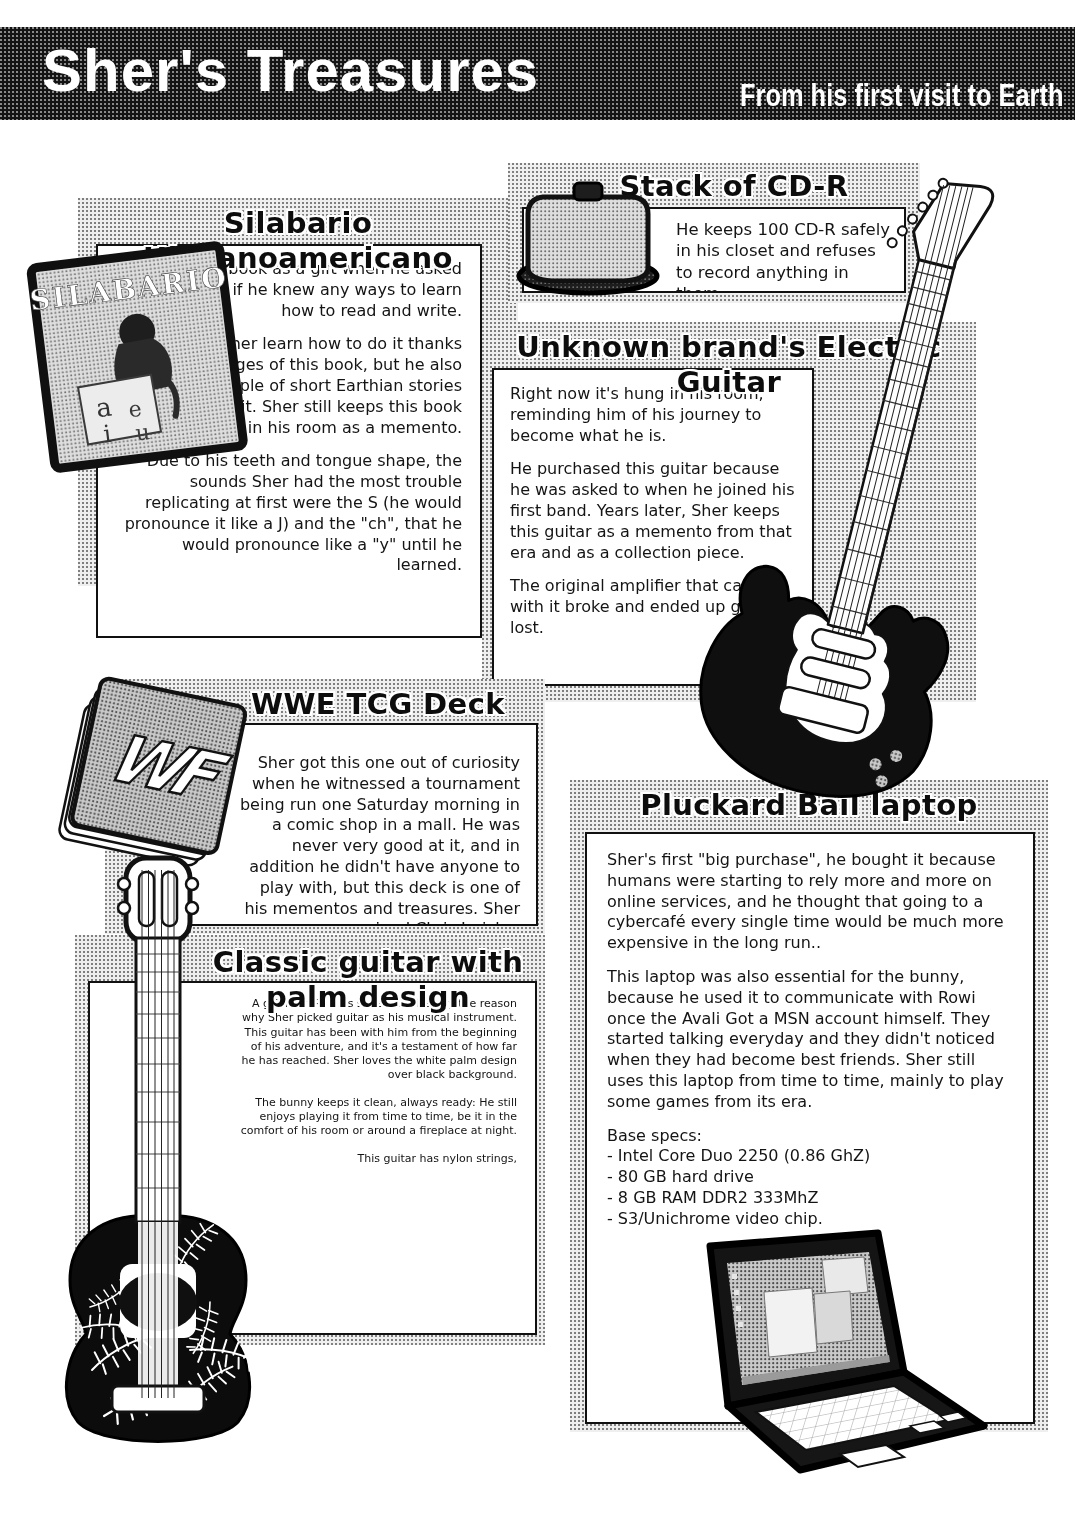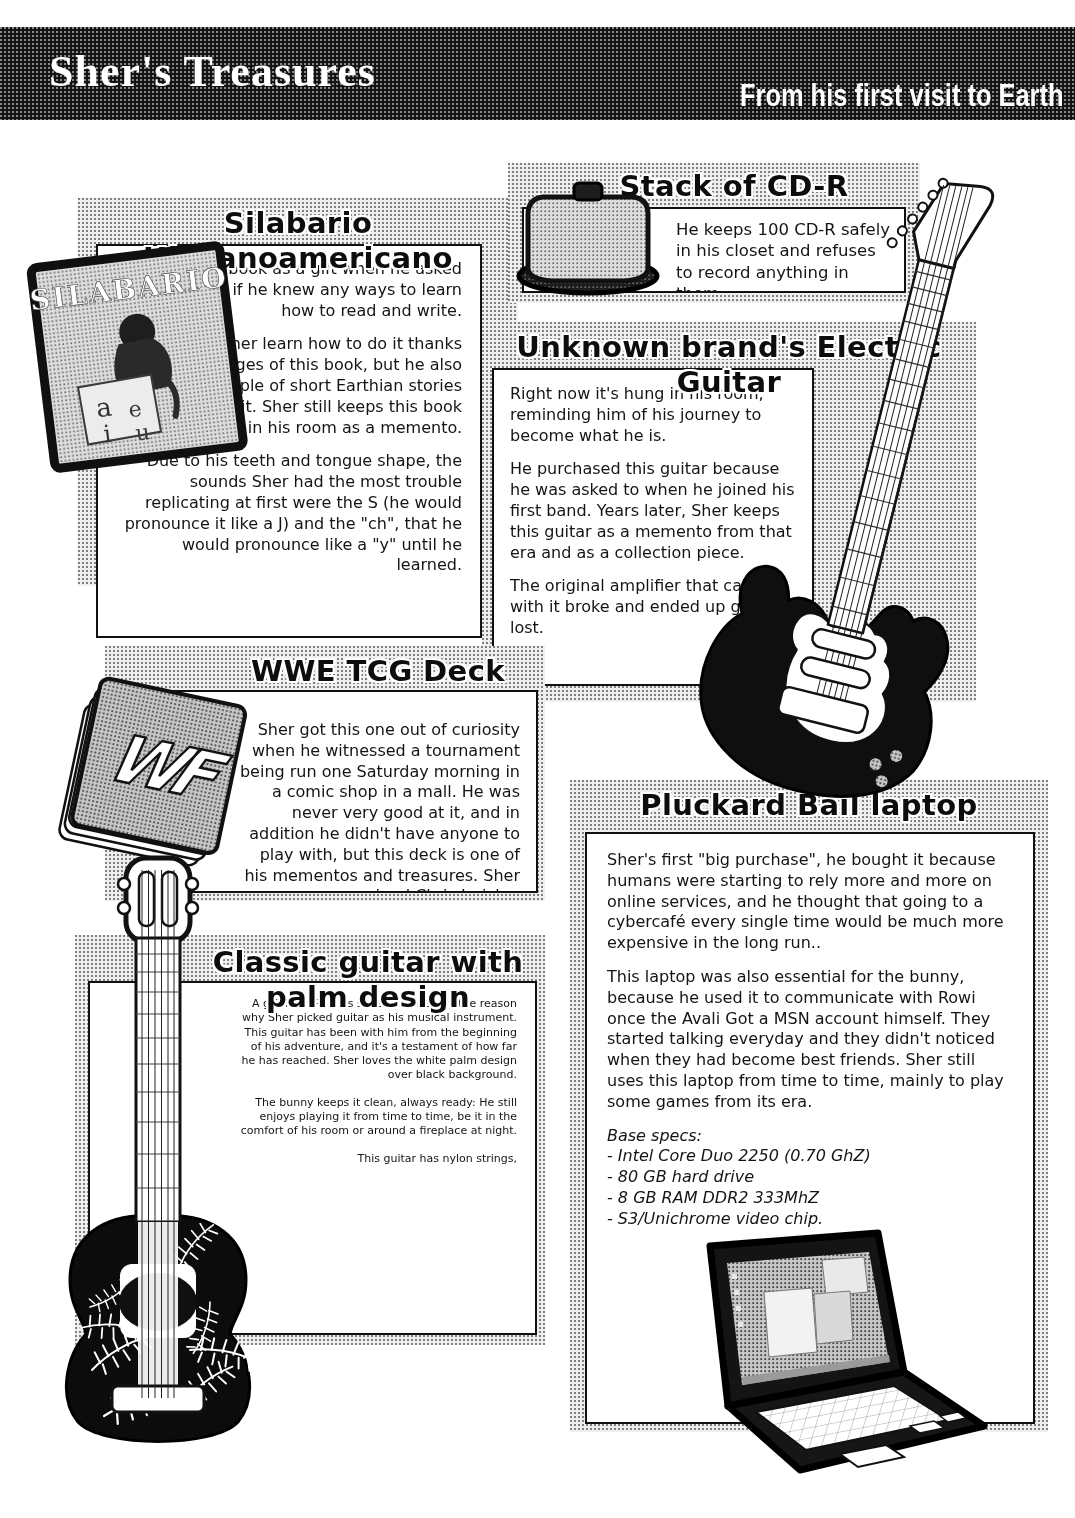--- a/index.html
+++ b/index.html
@@ -17,22 +17,22 @@
     background-size:4px 4px;
   }
   .ht-panel {
     background-color:#efefef;
     background-image:radial-gradient(circle at 1.2px 1.2px, #7f7f7f 1.02px, transparent 1.3px);
     background-size:4px 4px;
   }
 
   .header { position:absolute; left:0; top:27px; width:1075px; height:93px; z-index:2; }
   .header-title {
-    position:absolute; left:49px; top:50%; transform:translateY(-55%);
-    font-family:Liberation Serif, serif; font-weight:bold; font-size:44px; line-height:1;
+    position:absolute; left:42px; top:50%; transform:translateY(-55%);
+    font-family:Liberation Sans, sans-serif; font-weight:bold; font-size:60px; line-height:1;
     color:#ffffff; letter-spacing:1px; white-space:nowrap;
   }
   .header-sub {
     position:absolute; right:12px; bottom:9px;
     font-family:"Liberation Sans",sans-serif; font-weight:bold; font-size:31px; line-height:1;
     color:#ffffff; white-space:nowrap;
     transform:scaleX(.82); transform-origin:100% 100%;
   }
 
   .panel { position:absolute; z-index:1; }
@@ -45,34 +45,34 @@
     z-index:2;
   }
   .pbox {
     position:absolute; background:#ffffff; border:2px solid #101010;
     box-sizing:border-box; overflow:hidden; z-index:1;
   }
   .txt { font-size:16px; line-height:1.3; }
   .txt p { margin:0 0 13px 0; }
   .txt p:last-child { margin:0; }
   .ta-r { text-align:right; }
-  .spec { margin:0;font-style:italic; }
+  .spec { margin:0; }
 
   
   #panel-silabario { left:78px;  top:198px; width:440px; height:388px; }
   #box-silabario   { left:18px;  top:46px;  width:386px; height:394px; padding:13px 18px 12px 14px; }
 
   #panel-cdr { left:508px; top:163px; width:412px; height:140px; }
   #box-cdr   { left:14px;  top:44px;  width:384px; height:86px; padding:10px 12px 8px 152px; font-size:16.5px; }
   #panel-cdr .ptitle { padding-left:40px; top:6px; }
 
   #panel-eguitar { left:482px; top:322px; width:494px; height:380px; }
   #box-eguitar   { left:10px;  top:46px;  width:322px; height:318px; padding:14px 16px; }
 
-  #panel-wwe { left:105px; top:646px; width:440px; height:255px; }
+  #panel-wwe { left:105px; top:679px; width:440px; height:255px; }
   #box-wwe   { left:45px;  top:44px;  width:388px; height:203px; padding:28px 16px 12px 84px; }
   #panel-wwe .ptitle { padding-left:106px; }
 
   #panel-cguitar { left:75px; top:935px; width:470px; height:410px; }
   #box-cguitar   { left:13px; top:46px;  width:449px; height:354px; padding:14px 18px 12px 150px; font-size:11px; }
   #panel-cguitar .ptitle { padding-left:116px; top:10px; }
 
   #panel-laptop { left:570px; top:780px; width:478px; height:652px; }
   #box-laptop   { left:15px;  top:52px;  width:450px; height:592px; padding:16px 20px; }
   #panel-laptop .ptitle { }
@@ -158,21 +158,21 @@
     </div>
   </div>
 
   <div id="panel-laptop" class="panel ht-panel">
     <div class="ptitle">Pluckard Bail laptop</div>
     <div id="box-laptop" class="pbox txt">
       <p>Sher's first "big purchase", he bought it because humans were starting to rely more and more on online services, and he thought that going to a cybercafé every single time would be much more expensive in the long run..</p>
       <p>This laptop was also essential for the bunny, because he used it to communicate with Rowi once the Avali Got a MSN account himself. They started talking everyday and they didn't noticed when they had become best friends. Sher still uses this laptop from time to time, mainly to play some games from its era.</p>
       <p>
         <span class="spec">Base specs:</span><br>
-        <span class="spec">- Intel Core Duo 2250 (0.70 GhZ)</span><br>
+        <span class="spec">- Intel Core Duo 2250 (0.86 GhZ)</span><br>
         <span class="spec">- 80 GB hard drive</span><br>
         <span class="spec">- 8 GB RAM DDR2 333MhZ</span><br>
         <span class="spec">- S3/Unichrome video chip.</span>
       </p>
     </div>
   </div>
 
   <div id="ill-book" class="ill">
     <svg width="235" height="250" viewBox="0 0 235 250">
       <g transform="rotate(-7 117 125)">

